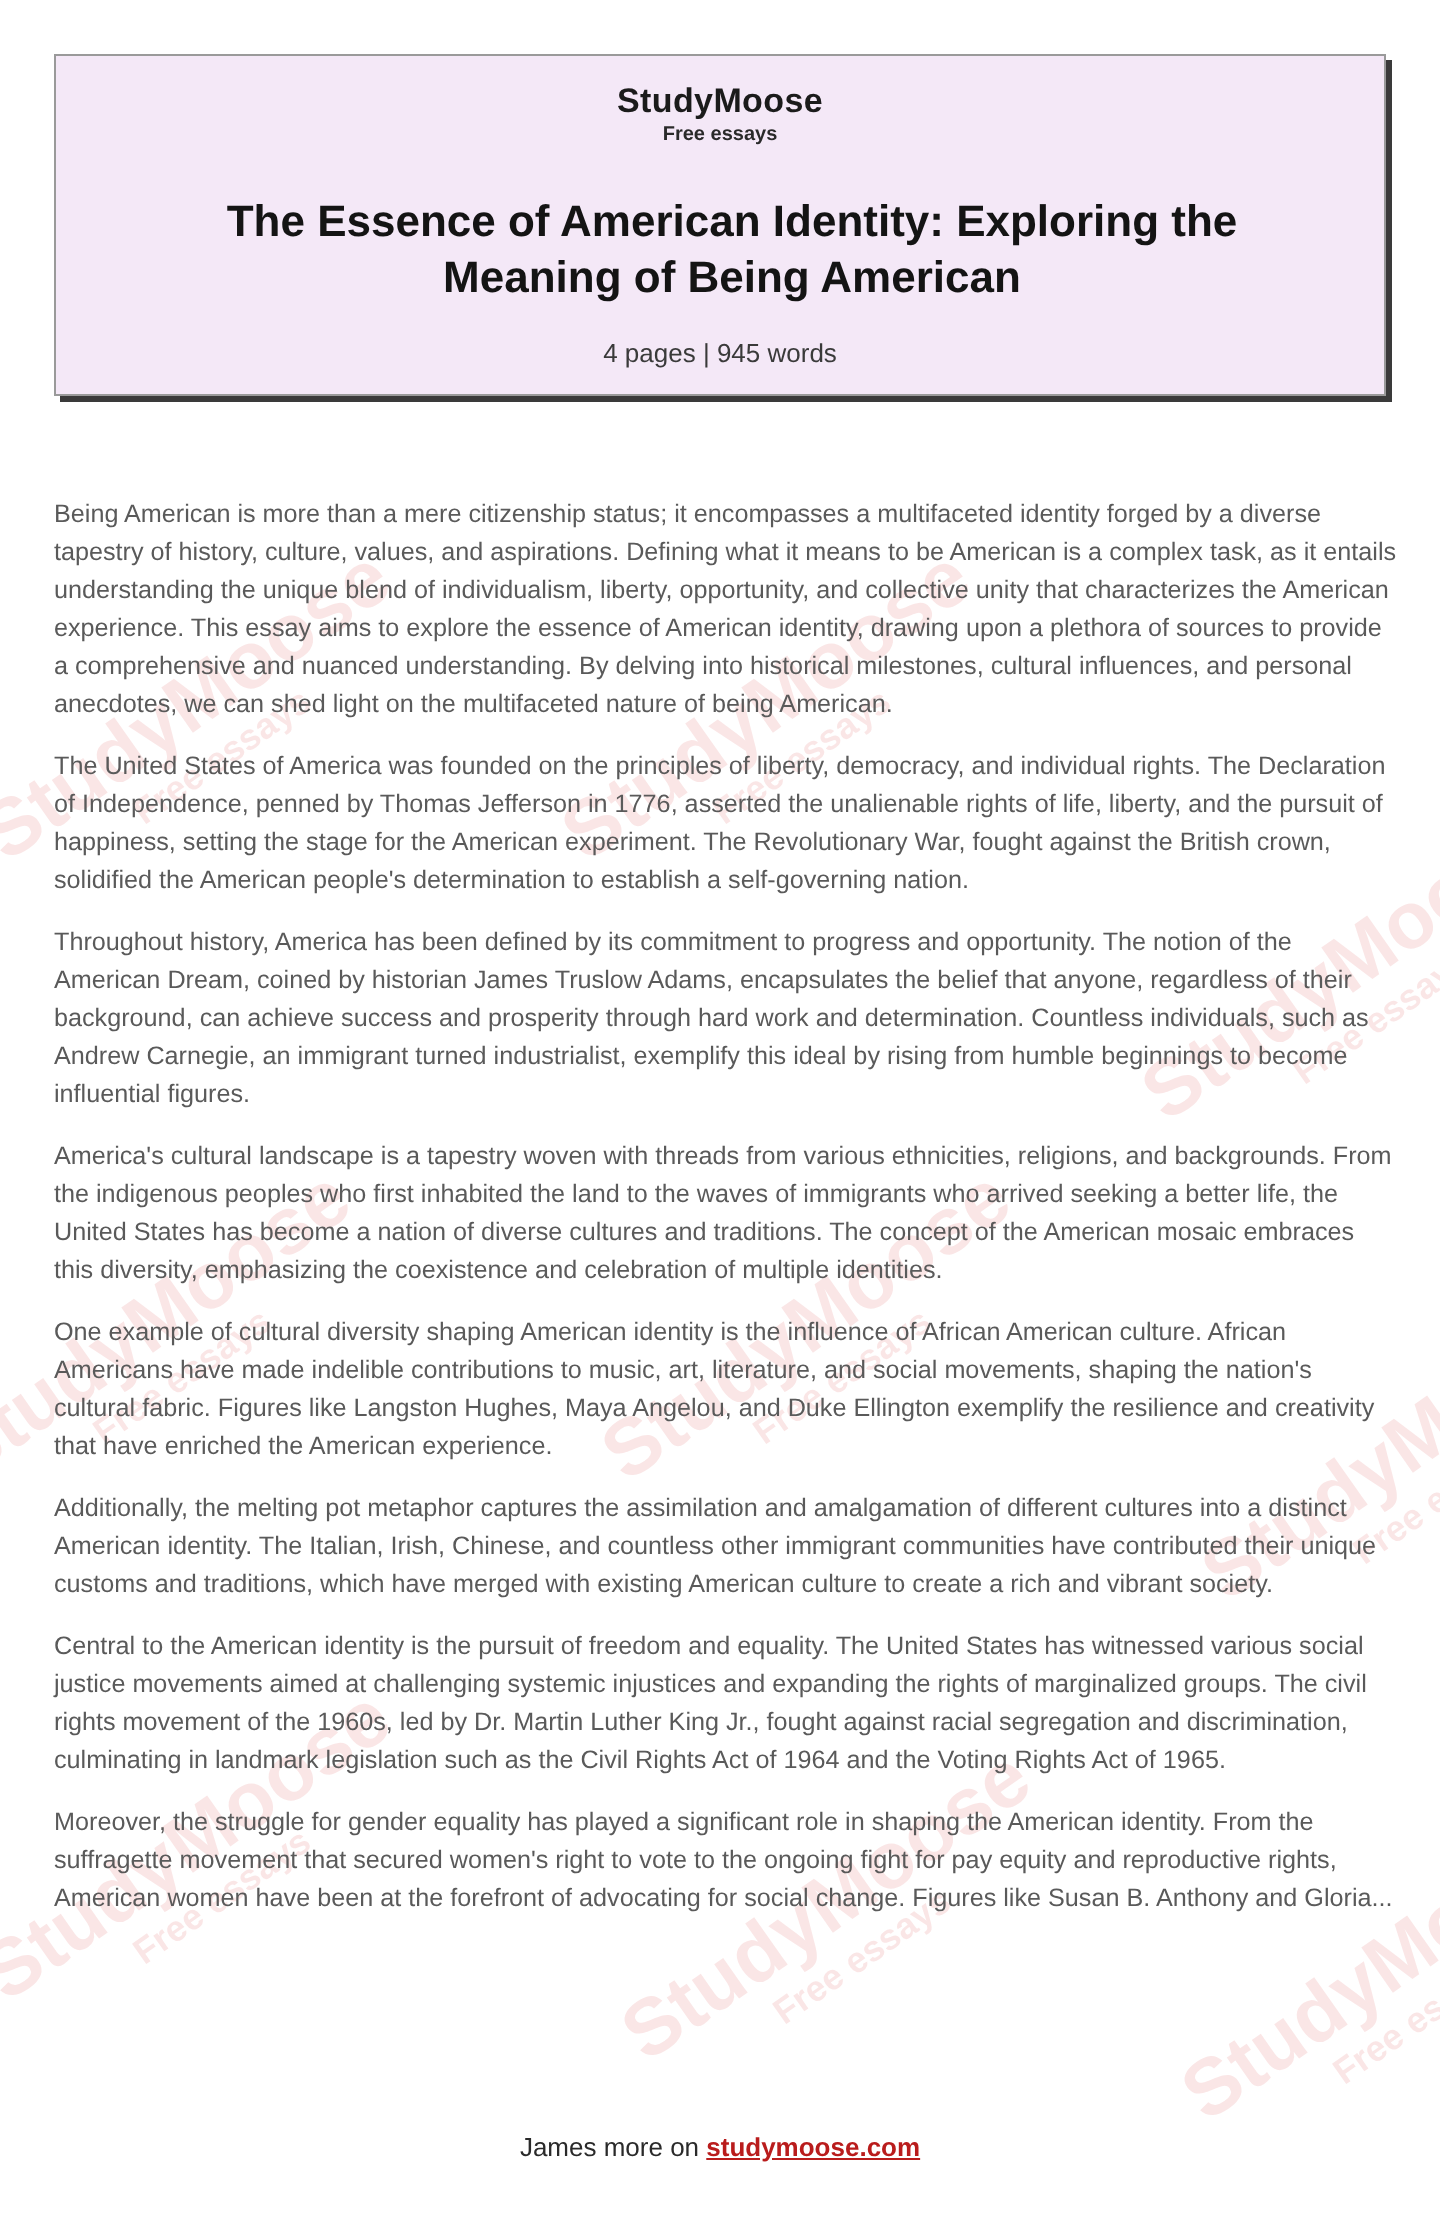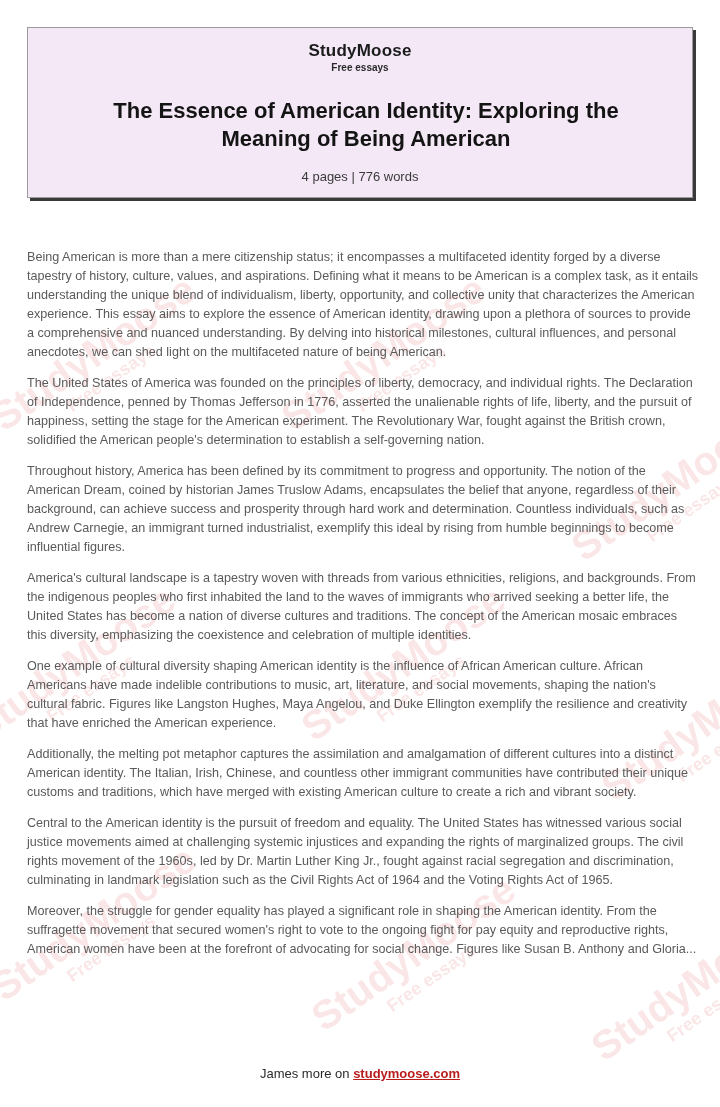--- a/index.html
+++ b/index.html
@@ -138,21 +138,21 @@
 </div>
 <div class="watermark" style="left:580px; top:960px;">
   <div class="wm-big">StudyMoose</div>
   <div class="wm-small">Free essays</div>
 </div>
 
 <div class="header-box">
   <div class="brand">StudyMoose</div>
   <div class="brand-sub">Free essays</div>
   <div class="doc-title">The Essence of American Identity: Exploring the Meaning of Being American</div>
-  <div class="doc-meta">4 pages | 776 words</div>
+  <div class="doc-meta">4 pages | 945 words</div>
 </div>
 
 <div class="content">
   <p>Being American is more than a mere citizenship status; it encompasses a multifaceted identity forged by a diverse tapestry of history, culture, values, and aspirations. Defining what it means to be American is a complex task, as it entails understanding the unique blend of individualism, liberty, opportunity, and collective unity that characterizes the American experience. This essay aims to explore the essence of American identity, drawing upon a plethora of sources to provide a comprehensive and nuanced understanding. By delving into historical milestones, cultural influences, and personal anecdotes, we can shed light on the multifaceted nature of being American.</p>
   <p>The United States of America was founded on the principles of liberty, democracy, and individual rights. The Declaration of Independence, penned by Thomas Jefferson in 1776, asserted the unalienable rights of life, liberty, and the pursuit of happiness, setting the stage for the American experiment. The Revolutionary War, fought against the British crown, solidified the American people's determination to establish a self-governing nation.</p>
   <p>Throughout history, America has been defined by its commitment to progress and opportunity. The notion of the American Dream, coined by historian James Truslow Adams, encapsulates the belief that anyone, regardless of their background, can achieve success and prosperity through hard work and determination. Countless individuals, such as Andrew Carnegie, an immigrant turned industrialist, exemplify this ideal by rising from humble beginnings to become influential figures.</p>
   <p>America's cultural landscape is a tapestry woven with threads from various ethnicities, religions, and backgrounds. From the indigenous peoples who first inhabited the land to the waves of immigrants who arrived seeking a better life, the United States has become a nation of diverse cultures and traditions. The concept of the American mosaic embraces this diversity, emphasizing the coexistence and celebration of multiple identities.</p>
   <p>One example of cultural diversity shaping American identity is the influence of African American culture. African Americans have made indelible contributions to music, art, literature, and social movements, shaping the nation's cultural fabric. Figures like Langston Hughes, Maya Angelou, and Duke Ellington exemplify the resilience and creativity that have enriched the American experience.</p>
   <p>Additionally, the melting pot metaphor captures the assimilation and amalgamation of different cultures into a distinct American identity. The Italian, Irish, Chinese, and countless other immigrant communities have contributed their unique customs and traditions, which have merged with existing American culture to create a rich and vibrant society.</p>
   <p>Central to the American identity is the pursuit of freedom and equality. The United States has witnessed various social justice movements aimed at challenging systemic injustices and expanding the rights of marginalized groups. The civil rights movement of the 1960s, led by Dr. Martin Luther King Jr., fought against racial segregation and discrimination, culminating in landmark legislation such as the Civil Rights Act of 1964 and the Voting Rights Act of 1965.</p>

